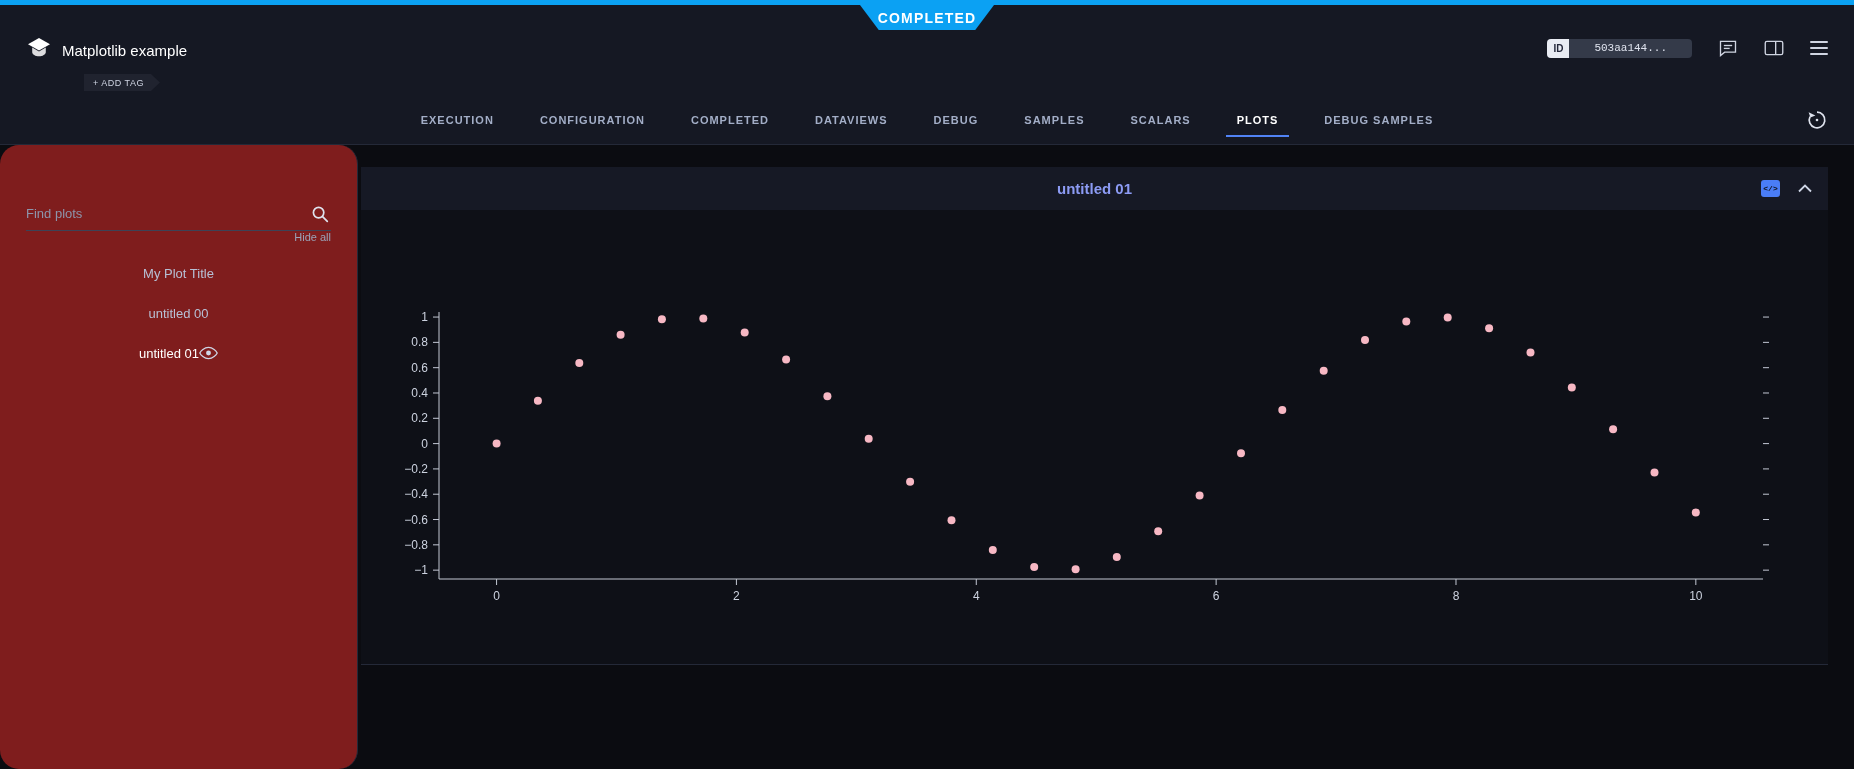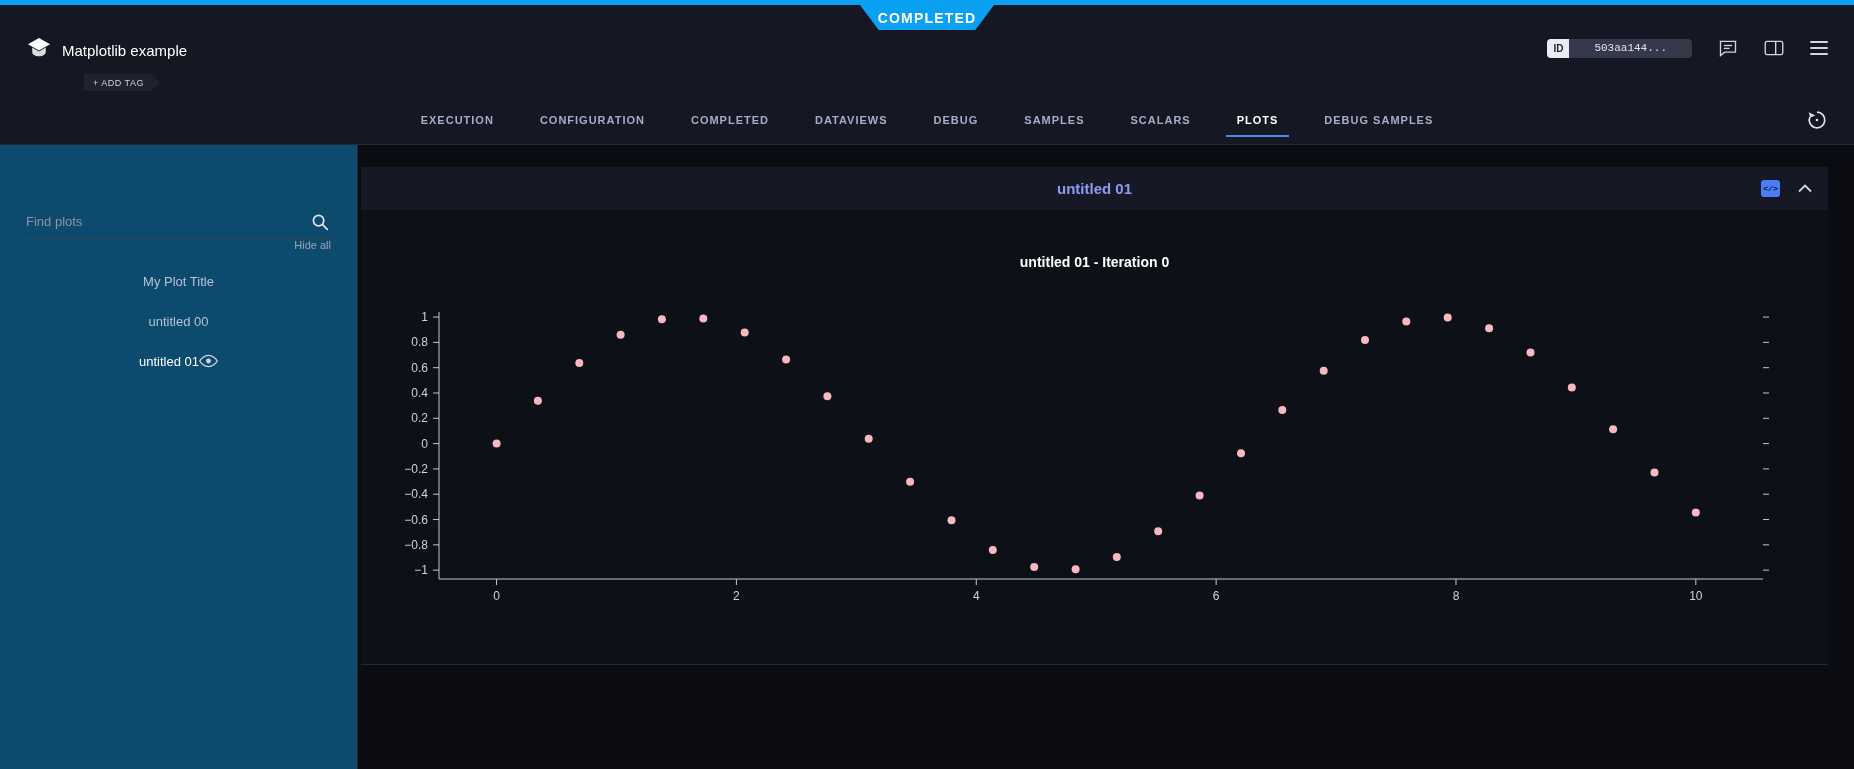--- a/index.html
+++ b/index.html
@@ -51,22 +51,22 @@
   }
   .tab.active { color:#ffffff; }
   .tab.active::after {
     content:""; position:absolute; left:12px; right:12px; bottom:7px;
     height:2px; background:#5183f5;
   }
   .refresh-btn { position:absolute; right:26px; top:13px; cursor:pointer; }
   
   .content { display:flex; height:624px; }
   .sidebar {
-    width:358px; flex:0 0 358px; background:#0c4a6e;
-    border-right:1px solid #242938; padding:12px 26px; position:relative;
+    width:358px; flex:0 0 358px; background:#7f1d1d;
+    border-right:1px solid #242938; padding:4px 26px; position:relative;border-radius:19px;
   }
   .search-wrap { margin-top:48px; position:relative; height:34px; border-bottom:1px solid #3c4357; }
   .search-input {
     width:100%; height:100%; background:transparent; border:none; outline:none;
     color:#dfe3ee; font-size:13px; font-family:"Liberation Sans", sans-serif;
     padding-right:30px;
   }
   .search-input::placeholder { color:#8d95ab; }
   .search-icon { position:absolute; right:2px; top:8px; cursor:pointer; }
   .hide-all { margin-top:0; text-align:right; font-size:11px; color:#9aa3b8; cursor:pointer; height:14px; }
@@ -205,21 +205,20 @@
         <span class="panel-actions">
           <span class="code-icon">&lt;/&gt;</span>
           <span class="chevron">
             <svg width="14" height="9" viewBox="0 0 14 9">
                 <path d="M1 7.5 7 1.5 13 7.5" fill="none" stroke="#cfd6e6" stroke-width="1.8"></path>
               </svg>
           </span>
         </span>
       </div>
       <div class="panel-body">
-        <div class="chart-title">untitled 01 - Iteration 0</div>
         <svg class="plot-svg" width="1467" height="330" viewBox="0 0 1467 330">
             <line x1="78" y1="22" x2="78" y2="289" stroke="#c3c8d4" stroke-width="1"></line>
             <line x1="78" y1="289" x2="1402" y2="289" stroke="#c3c8d4" stroke-width="1"></line>
             <line x1="72" y1="27.061611374407587" x2="78" y2="27.061611374407587" stroke="#c3c8d4" stroke-width="1"></line>
             <line x1="1402" y1="27.061611374407587" x2="1408" y2="27.061611374407587" stroke="#c3c8d4" stroke-width="1"></line>
             <text x="67" y="31.061611374407587" text-anchor="end" fill="#ccd2df" font-size="12">1</text>
             <line x1="72" y1="52.36966824644549" x2="78" y2="52.36966824644549" stroke="#c3c8d4" stroke-width="1"></line>
             <line x1="1402" y1="52.36966824644549" x2="1408" y2="52.36966824644549" stroke="#c3c8d4" stroke-width="1"></line>
             <text x="67" y="56.36966824644549" text-anchor="end" fill="#ccd2df" font-size="12">0.8</text>
             <line x1="72" y1="77.67772511848341" x2="78" y2="77.67772511848341" stroke="#c3c8d4" stroke-width="1"></line>

